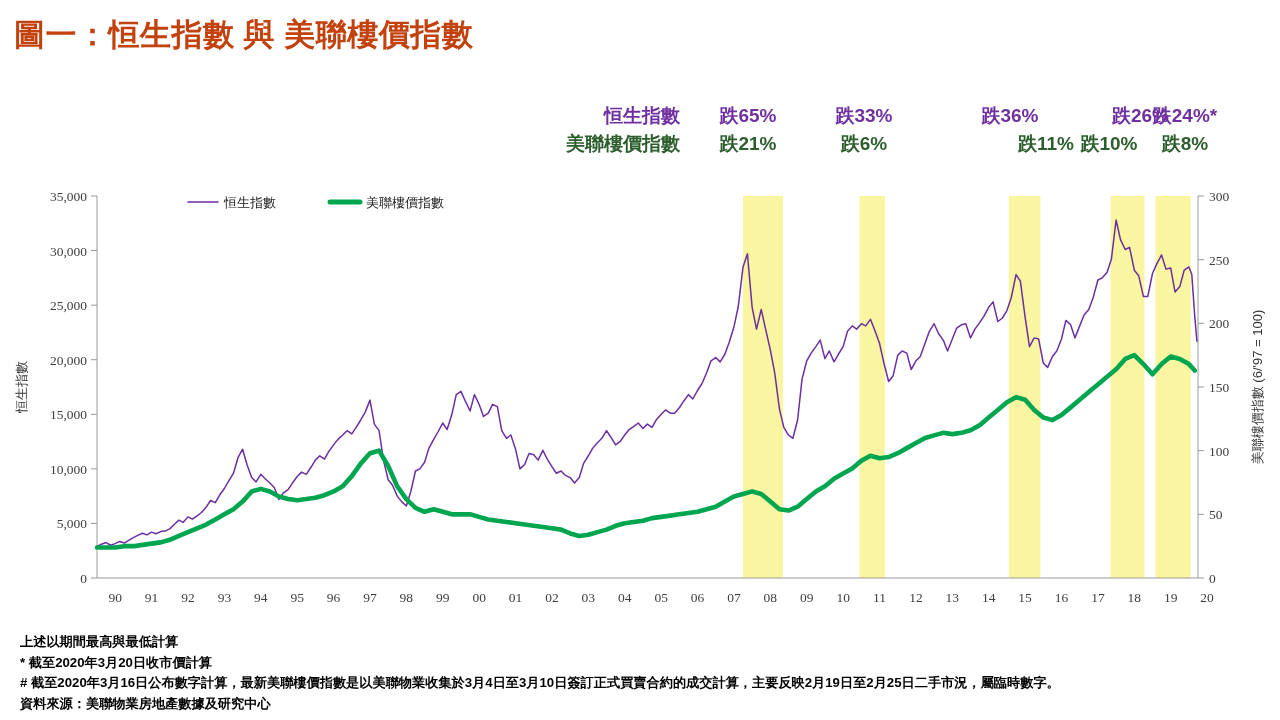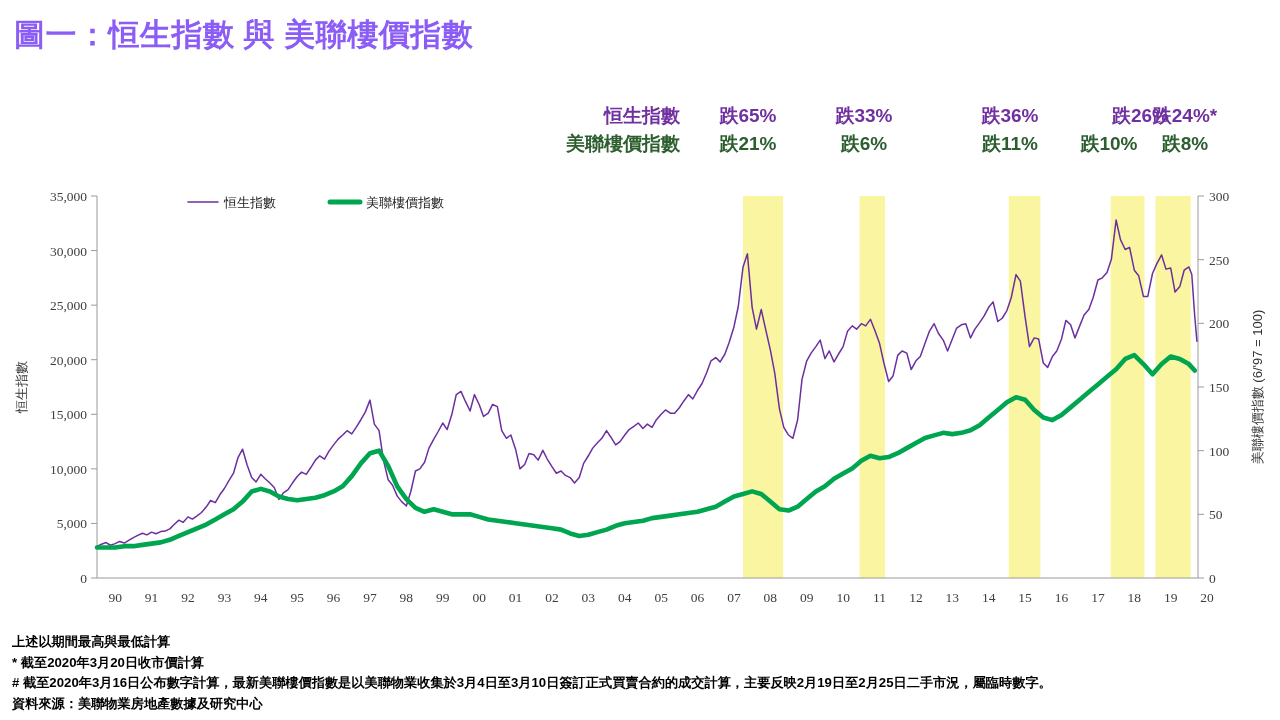--- a/index.html
+++ b/index.html
@@ -7,21 +7,21 @@
     width:1280px;height:720px;
     background:#ffffff;
     font-family:"Liberation Sans","DejaVu Sans",sans-serif;
     color:#1a1a1a;
     overflow:hidden;
     position:relative;
   }
   #figure-title{
     position:absolute;left:14px;top:14px;
     font-size:31px;font-weight:bold;letter-spacing:0.5px;
-    color:#8b5cf6;white-space:nowrap;
+    color:#c2410c;white-space:nowrap;
   }
   
   #annotations{
     position:absolute;left:0;top:103px;width:1280px;height:60px;
   }
   .ann-row{position:absolute;left:0;width:1280px;height:28px;}
   .ann-row.hsi{top:0;color:#7030A0;}
   .ann-row.mid{top:28px;color:#2C5E2E;}
   .ann-cell{
     position:absolute;top:0;
@@ -38,41 +38,42 @@
   .axis-tick-label{font-size:13.5px;fill:#404040;font-family:"Liberation Serif","DejaVu Serif",serif;}
   .axis-name{font-size:13px;fill:#333;font-family:"Liberation Sans","DejaVu Sans",sans-serif;}
   .legend-text{font-size:13px;fill:#222;font-family:"Liberation Sans","DejaVu Sans",sans-serif;}
   
   #footnotes{
     position:absolute;left:12px;top:632px;width:1268px;
   }
   .fn{
     font-size:13.2px;line-height:20.5px;color:#000;white-space:nowrap;
     font-weight:bold;
+    margin-left:8px;
   }
 </style>
 </head>
 <body>
 
 <div id="figure-title">圖一：恒生指數 與 美聯樓價指數</div>
 
 <div id="annotations">
   <div class="ann-row hsi">
     <div class="ann-cell ann-label" style="left:500px;width:180px;">恒生指數</div>
     <div class="ann-cell" style="left:688px;width:120px;">跌65%</div>
     <div class="ann-cell" style="left:804px;width:120px;">跌33%</div>
     <div class="ann-cell" style="left:950px;width:120px;">跌36%</div>
     <div class="ann-cell" style="left:1049px;width:120px;text-align:right;">跌26%</div>
     <div class="ann-cell" style="left:1125px;width:120px;">跌24%*</div>
   </div>
   <div class="ann-row mid">
     <div class="ann-cell ann-label" style="left:460px;width:220px;">美聯樓價指數</div>
     <div class="ann-cell" style="left:688px;width:120px;">跌21%</div>
     <div class="ann-cell" style="left:804px;width:120px;">跌6%</div>
-    <div class="ann-cell" style="left:950px;width:120px;">跌11%</div>
+    <div class="ann-cell" style="left:986px;width:120px;">跌11%</div>
     <div class="ann-cell" style="left:1049px;width:120px;">跌10%</div>
     <div class="ann-cell" style="left:1125px;width:120px;text-align:center;">跌8%</div>
   </div>
 </div>
 
 <div id="chart-area">
   <svg id="chart-svg" width="1280" height="430" viewBox="0 0 1280 430">
     <g id="bands-layer">
         <rect x="743.0413223140496" y="16" width="40.036363636360306" height="382" fill="#FAF5A0"></rect>
         <rect x="859.5107438016546" y="16" width="25.477685950414866" height="382" fill="#FAF5A0"></rect>

